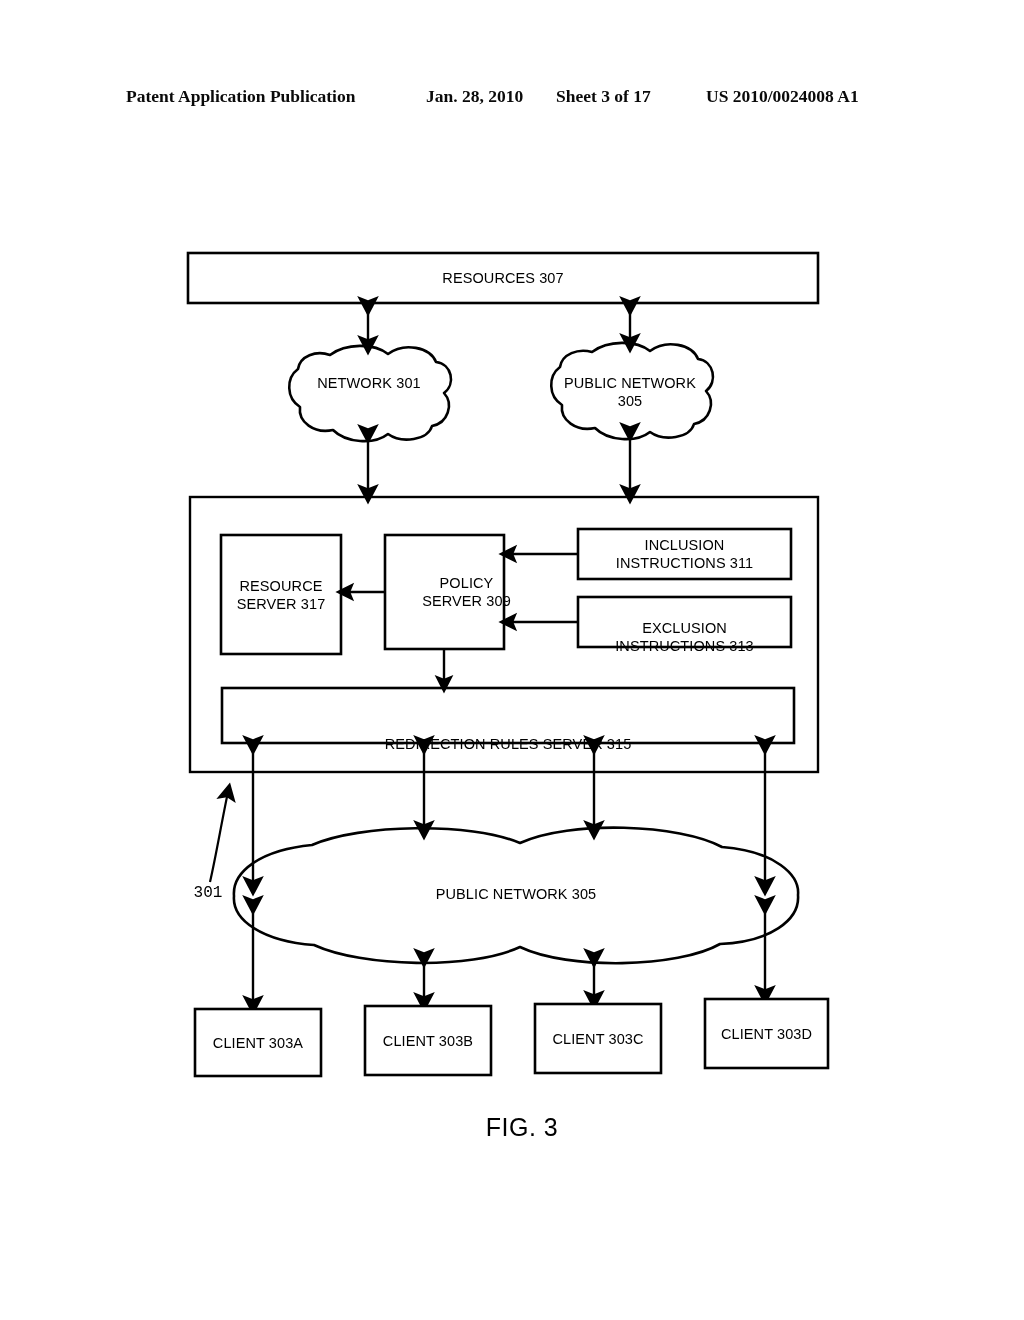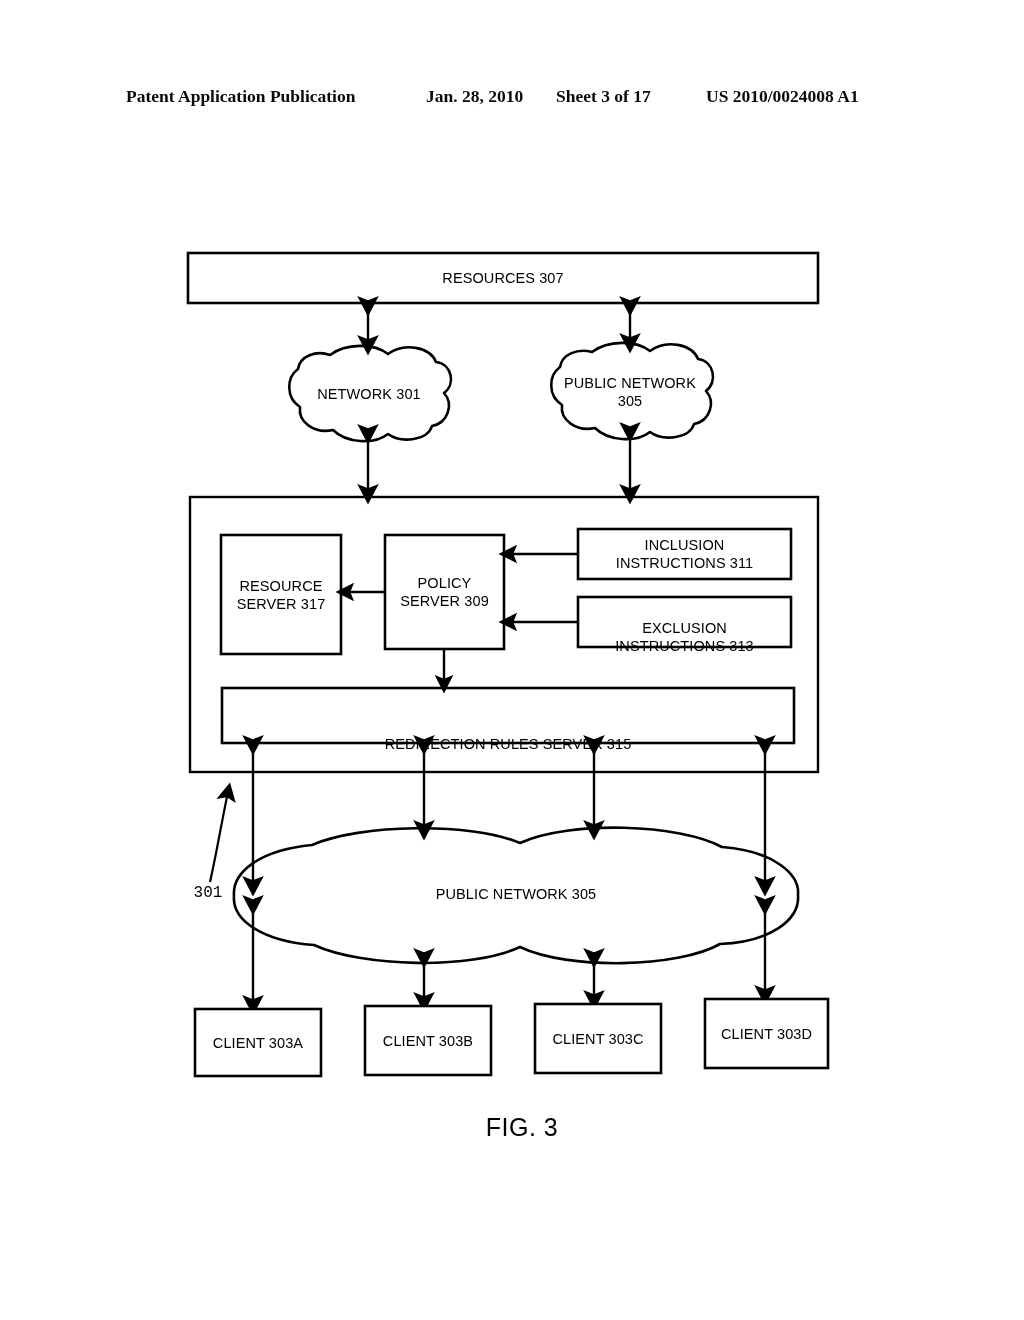--- a/index.html
+++ b/index.html
@@ -78,24 +78,24 @@
     color: #000000;
     text-align: center;
     line-height: 18px;
     letter-spacing: 0.1px;
     white-space: pre-line;
     display: flex;
     align-items: center;
     justify-content: center;
   }
   #lbl-resources     { left: 188px; top: 253px; width: 630px; height: 50px; }
-  #lbl-network301    { left: 288px; top: 348px; width: 162px; height: 92px; text-align: center; }
+  #lbl-network301    { left: 288px; top: 337px; width: 162px; height: 92px; text-align: center; }
   #lbl-pubnet305-top { left: 548px; top: 345px; width: 164px; height: 94px; }
   #lbl-resource-srv  { left: 221px; top: 535px; width: 120px; height: 119px; }
-  #lbl-policy-srv    { left: 385px; top: 535px; width: 119px; height: 114px; }
+  #lbl-policy-srv    { left: 385px; top: 535px; width: 119px; height: 114px; padding-left: 22px; }
   #lbl-inclusion     { left: 578px; top: 529px; width: 213px; height: 50px; border-radius: 22px; }
   #lbl-exclusion     { left: 578px; top: 620px; width: 213px; height: 34px; }
   #lbl-redirection   { left: 222px; top: 688px; width: 572px; height: 55px; margin-top: 28px; }
   #lbl-pubnet305-bot { left: 232px; top: 828px; width: 568px; height: 132px; }
   #lbl-client-a      { left: 195px; top: 1009px; width: 126px; height: 67px; }
   #lbl-client-b      { left: 365px; top: 1006px; width: 126px; height: 69px; }
   #lbl-client-c      { left: 535px; top: 1004px; width: 126px; height: 69px; }
   #lbl-client-d      { left: 705px; top: 999px; width: 123px; height: 69px; }
 
   #lbl-301 {

